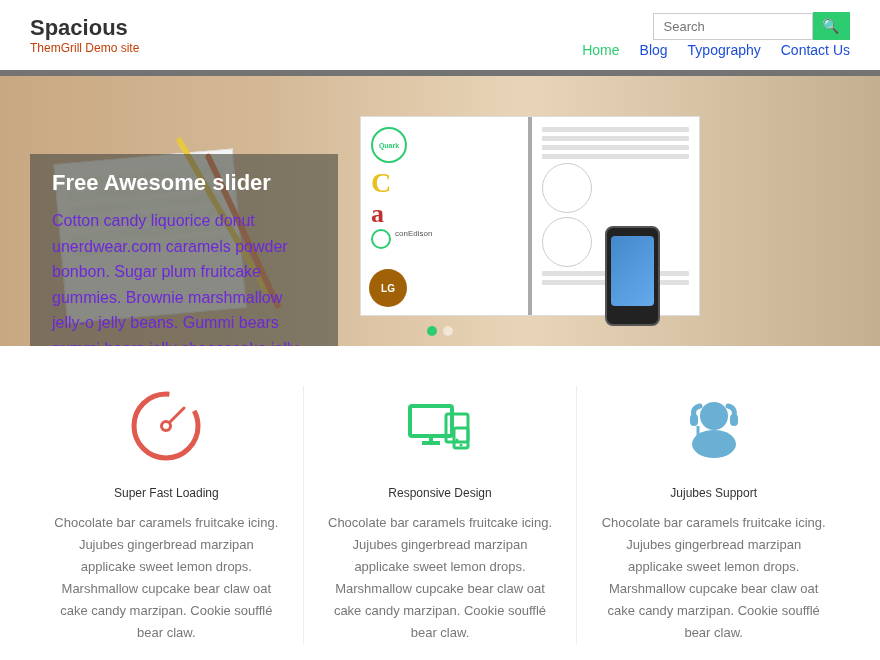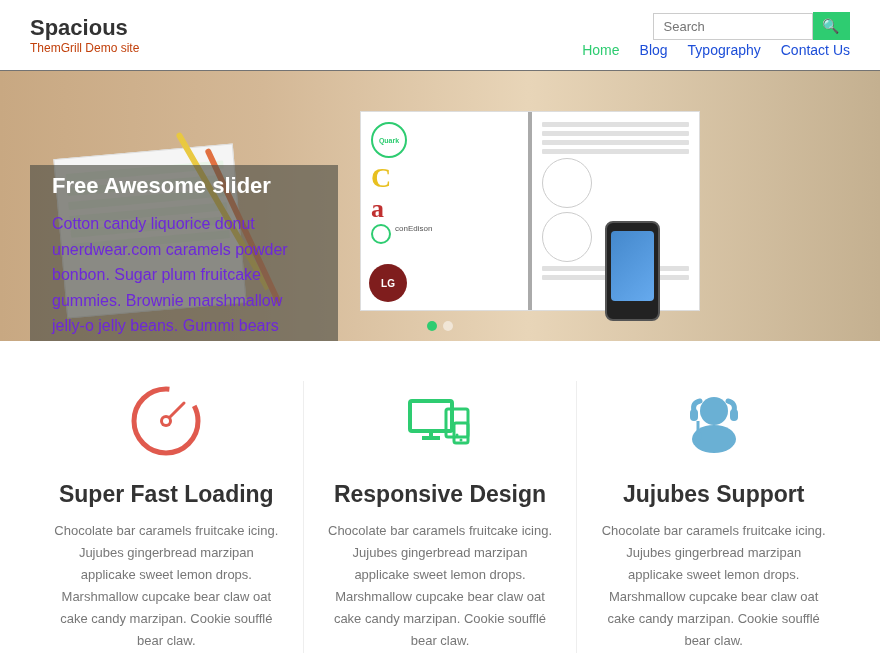--- a/index.html
+++ b/index.html
@@ -5,21 +5,21 @@
     * { margin: 0; padding: 0; box-sizing: border-box; }
     body { font-family: Arial, sans-serif; background: #f0f0f0; width: 880px; min-height: 660px; }
 
     
     .header {
       background: #fff;
       padding: 12px 30px;
       display: flex;
       align-items: center;
       justify-content: space-between;
-      border-bottom: 1px solid #737373;
+      border-bottom: 6px solid #737373;
     }
     .logo-area {}
     .logo-title { font-size: 22px; color: #333; font-weight: bold; }
     .logo-subtitle { font-size: 12px; color: #c2410c; }
     .header-right { display: flex; align-items: center; gap: 2px; flex-direction: column; align-items: flex-end; }
     .search-bar { display: flex; align-items: center; }
     .search-bar input {
       border: 1px solid #ccc;
       padding: 5px 10px;
       font-size: 13px;
@@ -144,24 +144,24 @@
     .phone-screen {
       margin: 8px 4px;
       height: 70px;
       background: linear-gradient(135deg, #4488cc, #66aaee);
       border-radius: 4px;
     }
 
     
     .hero-text-box {
       position: absolute;
-      top: 94px; left: 30px;
+      top: 78px; left: 30px;
       width: 308px;
       background: rgba(80, 80, 70, 0.65);
-      padding: 8px 22px;
+      padding: 16px 22px;
       color: #fff;
     }
     .hero-title {
       font-size: 22px;
       font-weight: bold;
       margin-bottom: 12px;
     }
     .hero-desc {
       font-size: 16px;
       line-height: 1.6;
@@ -219,24 +219,24 @@
     }
     .icon-speed svg { width: 80px; height: 80px; }
 
     
     .icon-responsive svg { width: 80px; height: 80px; }
 
     
     .icon-support svg { width: 80px; height: 80px; }
 
     .feature-title {
-      font-size: 23px;
+      font-size: 12px;
       color: #333;
       margin-bottom: 12px;
-      font-weight: bold;
+      font-weight: normal;
     }
     .feature-desc {
       font-size: 13px;
       color: #777;
       line-height: 1.7;
     }
 
     .divider { width: 1px; background: #eee; margin: 0; }
   </style>
 </head>
@@ -280,21 +280,21 @@
 
     <div class="book">
       <div class="book-left">
         <div class="logo-quark">Quark</div>
         <div style="font-size:28px;color:#e8c020;font-weight:bold;font-family:serif;">C</div>
         <div style="font-size:26px;color:#c03030;font-weight:bold;font-family:serif;">a</div>
         <div style="font-size:11px;color:#333;display:flex;align-items:flex-start;gap:4px;">
           <div style="width:20px;height:20px;border-radius:50%;border:2px solid #2ecc71;"></div>
           <div style="font-size:8px;color:#555;">conEdison</div>
         </div>
-        <div style="position:absolute;bottom:8px;left:8px;width:38px;height:38px;border-radius:50%;background:#7f1d1d;display:flex;align-items:center;justify-content:center;color:white;font-size:10px;font-weight:bold;">LG</div>
+        <div style="position:absolute;bottom:8px;left:8px;width:38px;height:38px;border-radius:50%;background:#a16207;display:flex;align-items:center;justify-content:center;color:white;font-size:10px;font-weight:bold;">LG</div>
       </div>
       <div class="book-spine"></div>
       <div class="book-right">
         <div class="book-text-line"></div>
           <div class="book-text-line"></div>
         <div class="book-text-line"></div>
           <div class="book-text-line"></div>
         <div style="width:50px;height:50px;border-radius:50%;border:1px solid #ccc;margin:4px 0;"></div>
         <div style="width:50px;height:50px;border-radius:50%;border:1px solid #ccc;margin:4px 0;"></div>
         <div class="book-text-line"></div>

